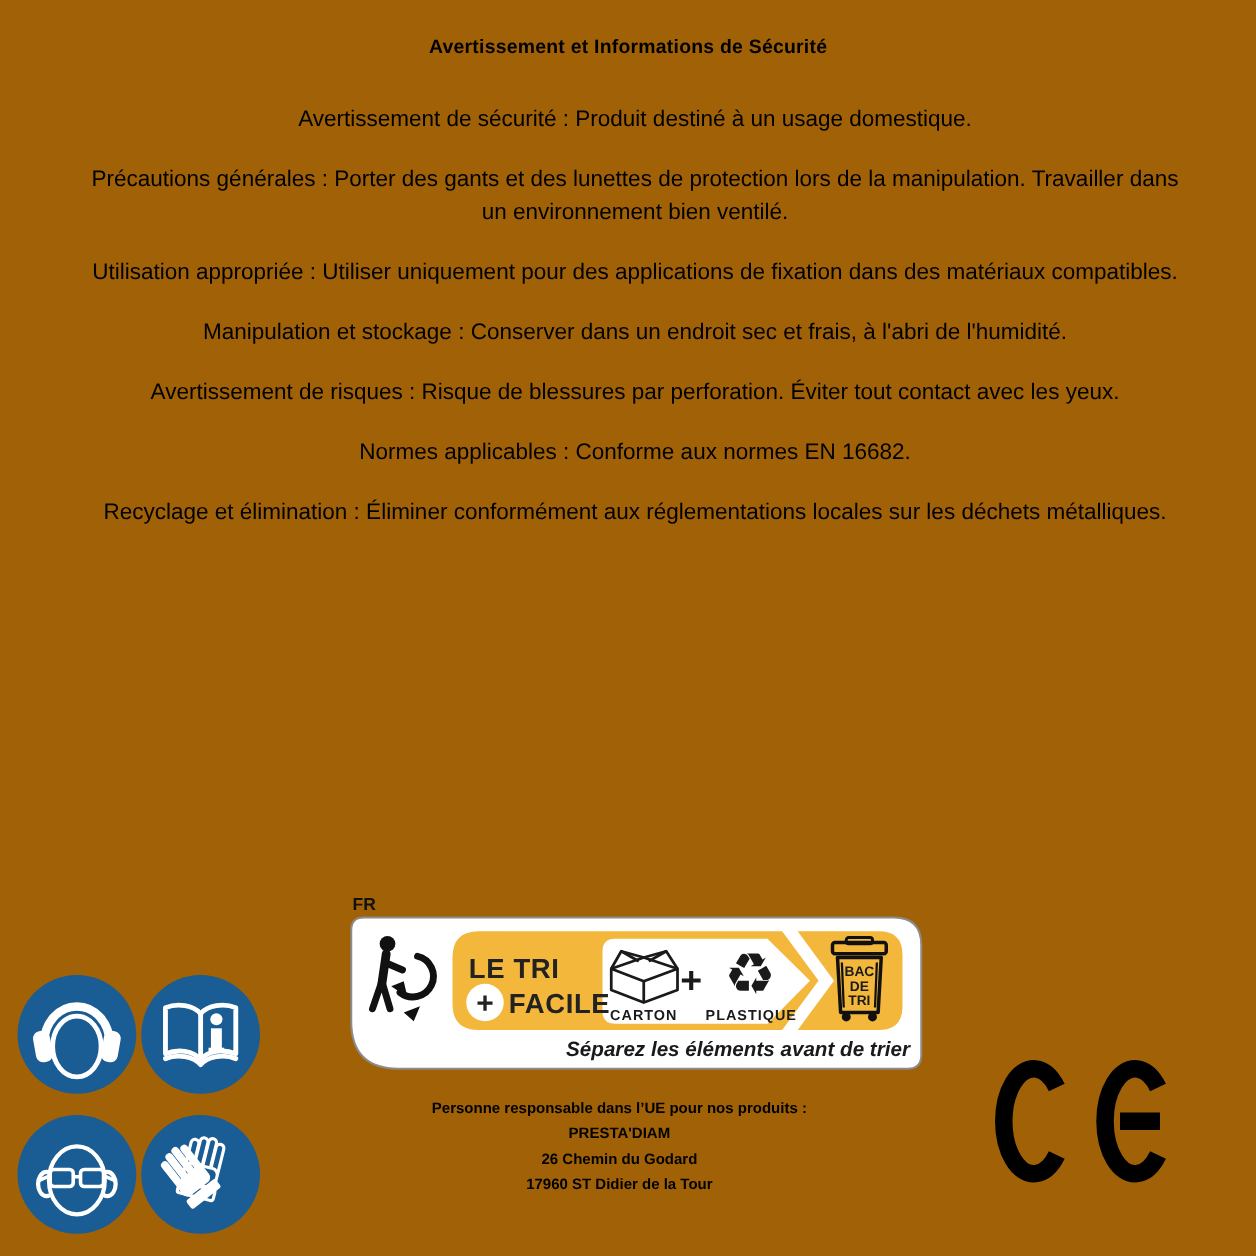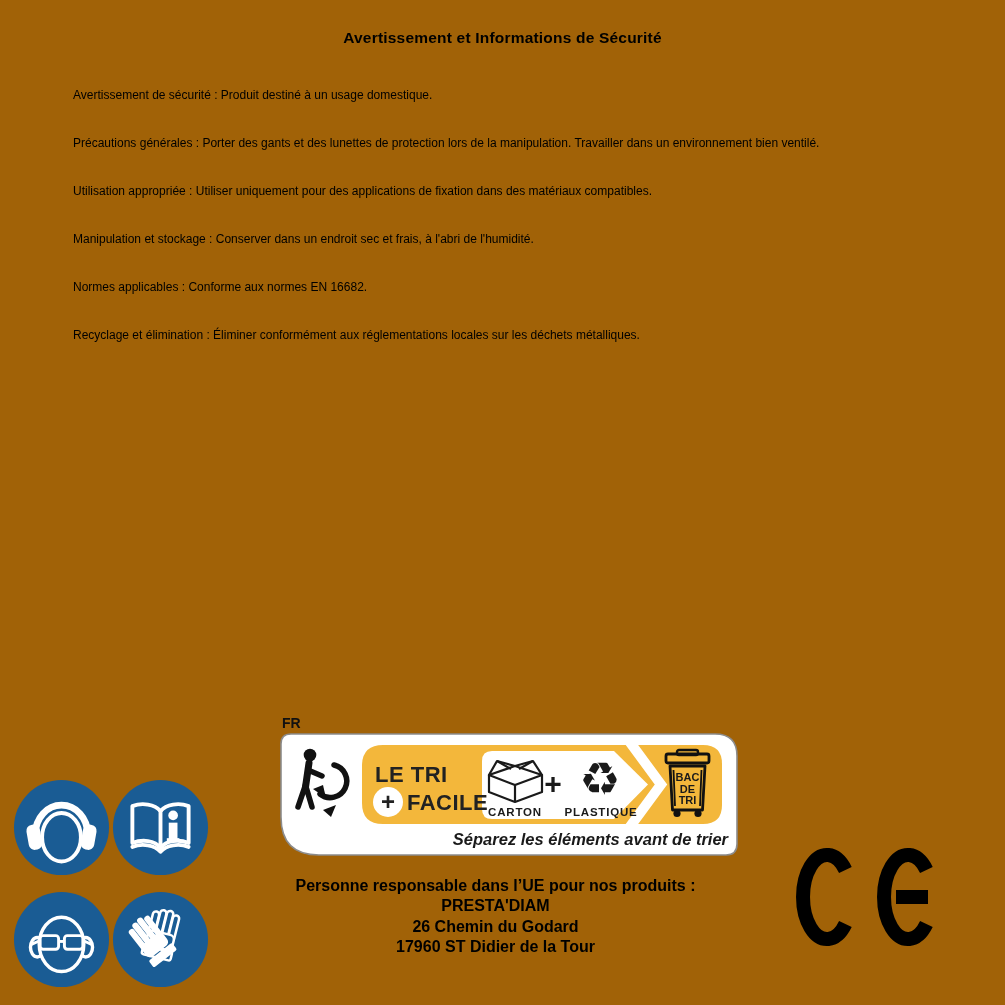--- a/index.html
+++ b/index.html
@@ -5,45 +5,46 @@
   html,body{margin:0;padding:0;background:#ffffff;}
   .page{
     position:relative;width:1005px;height:1005px;background:#a16207;overflow:hidden;
     font-family:"Liberation Sans",sans-serif;color:#000;
   }
   .title{
     position:absolute;top:29px;left:0;width:1005px;text-align:center;
     font-size:15.5px;font-weight:bold;letter-spacing:.2px;
   }
   .body-text{position:absolute;top:82px;left:73px;width:870px;}
-  .body-text p{margin:0 0 22px 0;font-size:12px;line-height:26px;}
+  .body-text p{margin:0 0 22px 0;font-size:18px;line-height:26px;text-align:center;}
   .icons-grid{position:absolute;left:13px;top:779px;width:200px;height:212px;}
   .mi{position:absolute;width:97px;height:97px;}
   .mi.p1{left:0;top:0}.mi.p2{left:99px;top:0}.mi.p3{left:0;top:112px}.mi.p4{left:99px;top:112px}
   .tri-label{position:absolute;left:279px;top:711px;width:462px;height:148px;}
   .address{
     position:absolute;left:268px;top:876px;width:455px;text-align:center;
-    font-size:16px;font-weight:bold;line-height:20.4px;
+    font-size:12px;font-weight:bold;line-height:20.4px;
   }
   .ce{position:absolute;left:795px;top:842px;width:150px;height:110px;}
   svg text{font-family:"Liberation Sans",sans-serif;}
   .recycle-glyph{font-family:"DejaVu Sans",sans-serif;}
 </style>
 </head>
 <body>
 
 <div class="page">
 
   <div class="title">Avertissement et Informations de Sécurité</div>
 
   <div class="body-text">
     <p>Avertissement de sécurité : Produit destiné à un usage domestique.</p>
     <p>Précautions générales : Porter des gants et des lunettes de protection lors de la manipulation. Travailler dans un environnement bien ventilé.</p>
     <p>Utilisation appropriée : Utiliser uniquement pour des applications de fixation dans des matériaux compatibles.</p>
     <p>Manipulation et stockage : Conserver dans un endroit sec et frais, à l'abri de l'humidité.</p>
+    <p>Avertissement de risques : Risque de blessures par perforation. Éviter tout contact avec les yeux.</p>
     <p>Normes applicables : Conforme aux normes EN 16682.</p>
     <p>Recyclage et élimination : Éliminer conformément aux réglementations locales sur les déchets métalliques.</p>
   </div>
 
   <div class="icons-grid">
 
     <svg class="mi p1" viewBox="0 0 100 100">
       <circle cx="50" cy="50" r="49" fill="#1A5C94"></circle>
       <path d="M23,57 a27,30 0 0 1 54,0" fill="none" stroke="#fff" stroke-width="7"></path>
       <ellipse cx="50" cy="60" rx="20" ry="25" fill="#1A5C94" stroke="#fff" stroke-width="4"></ellipse>

